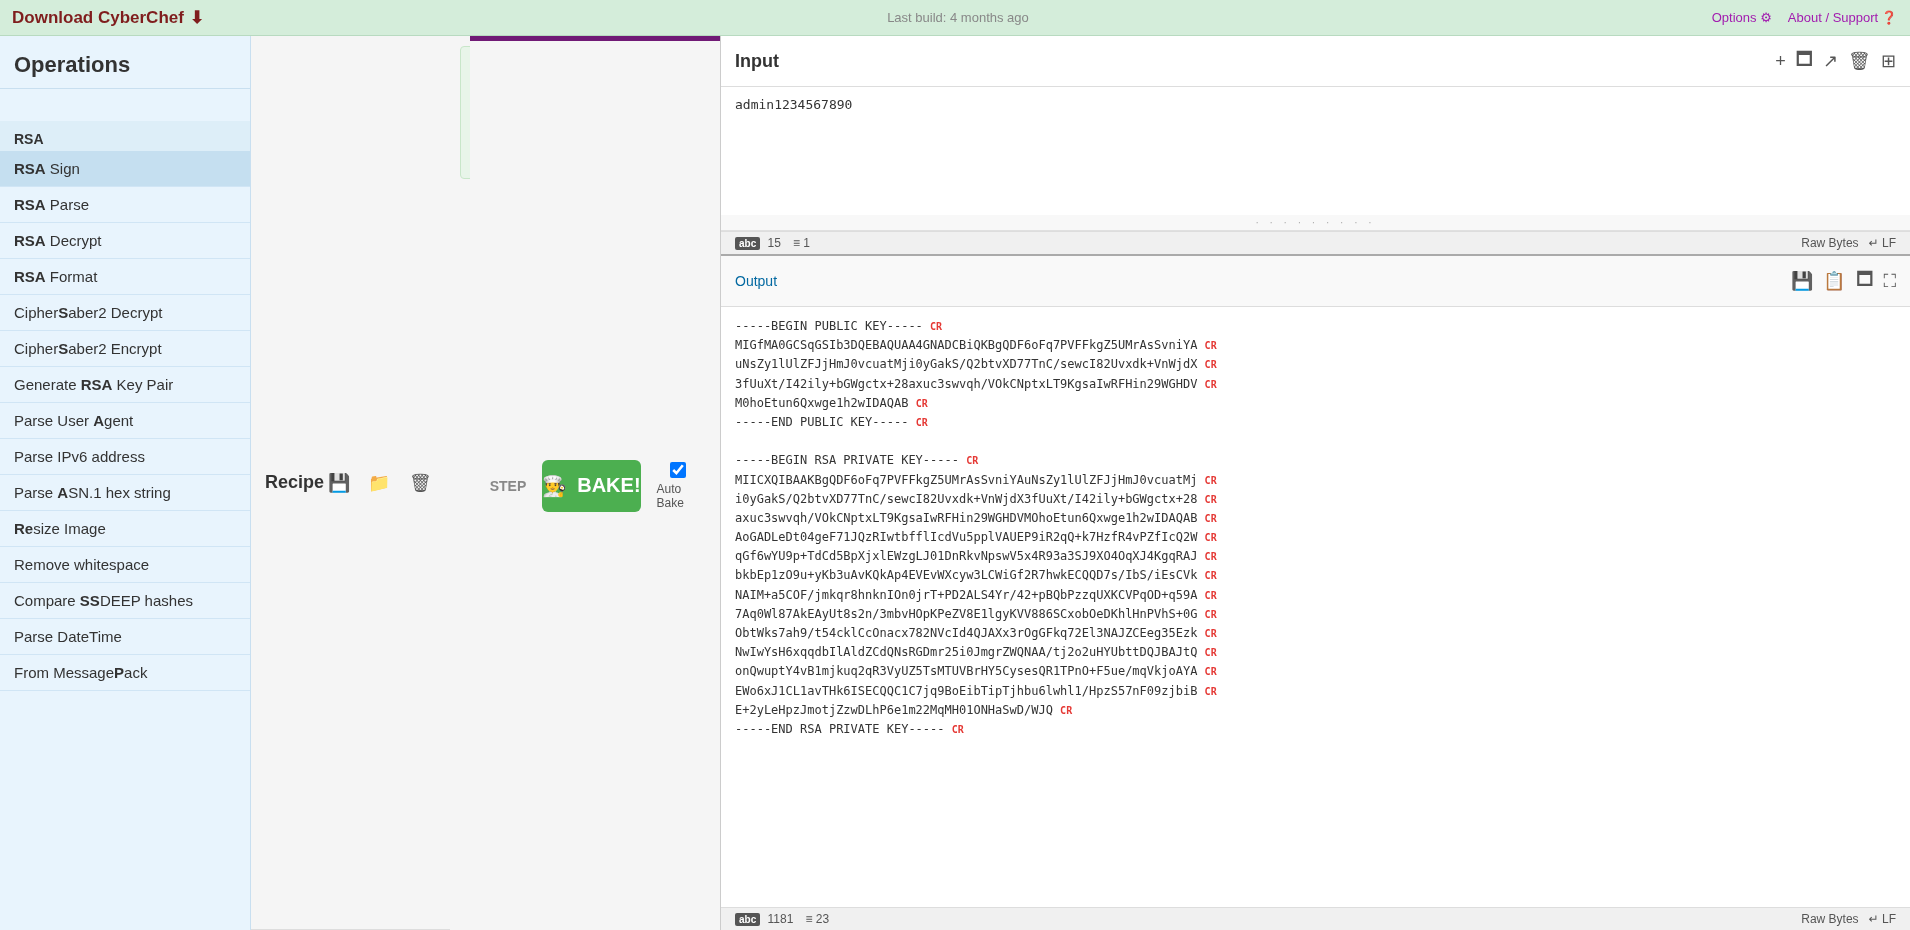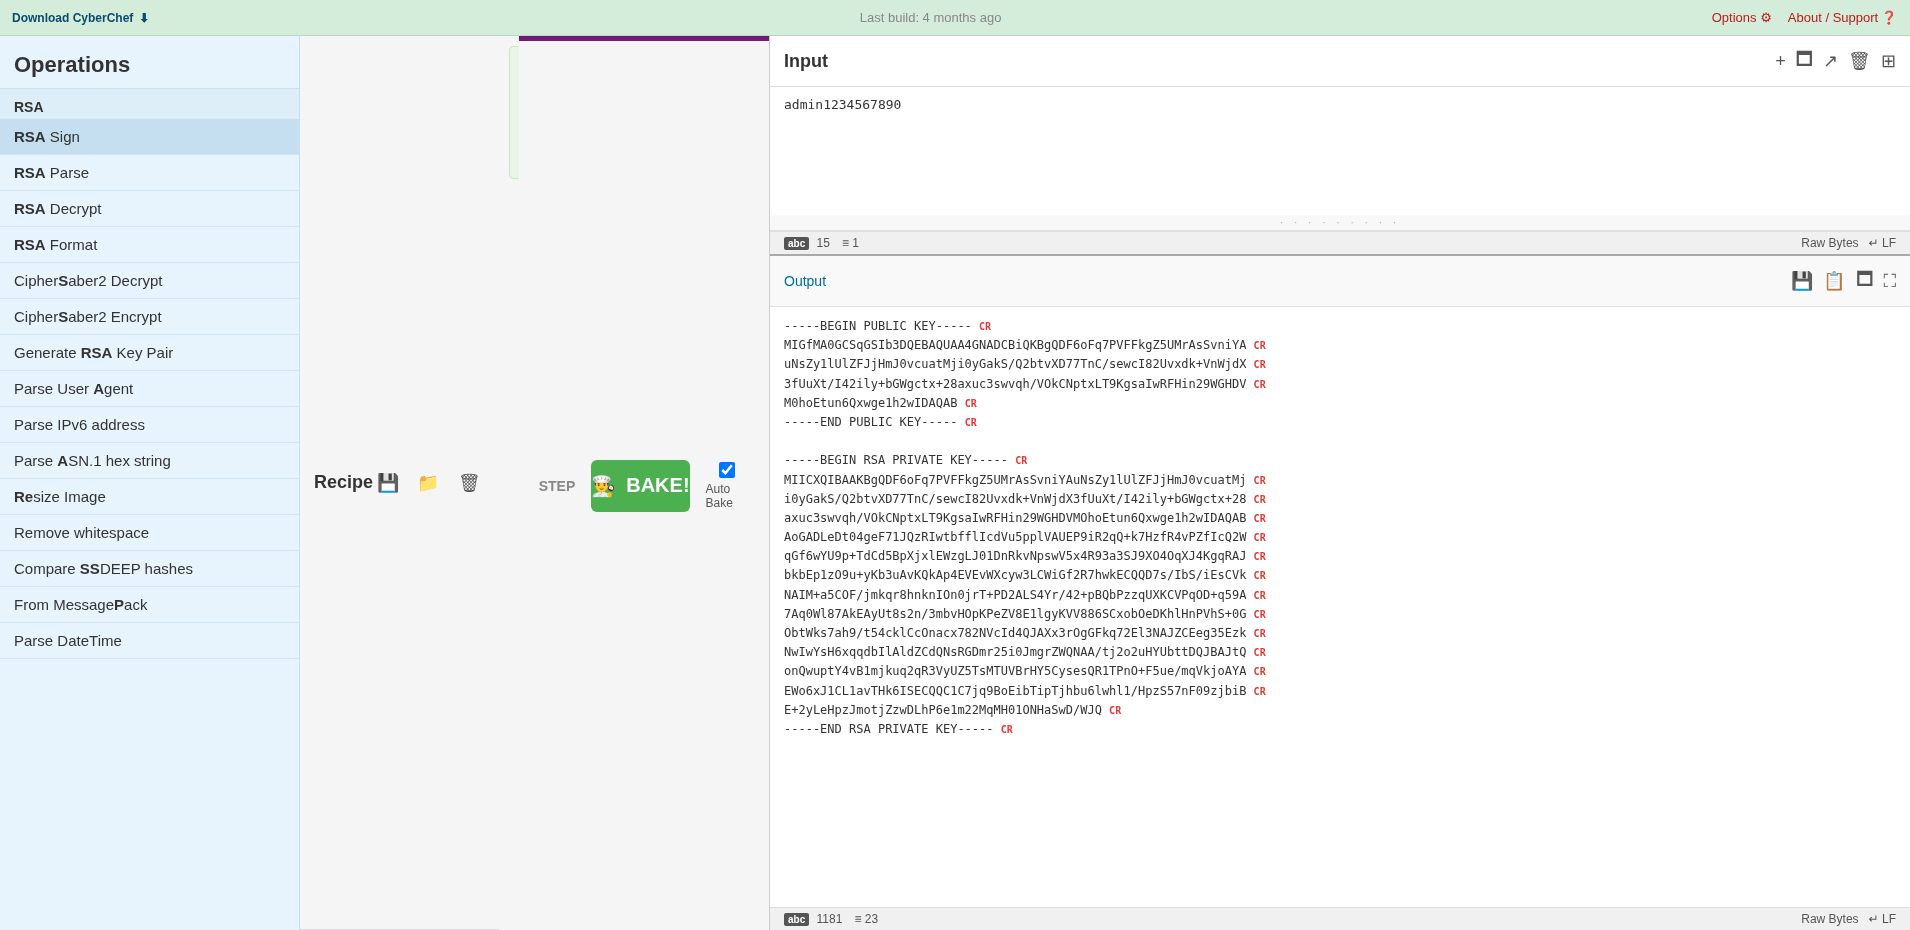--- a/index.html
+++ b/index.html
@@ -4,31 +4,31 @@
   <style>
     * { box-sizing: border-box; margin: 0; padding: 0; }
     body { font-family: 'Arial', sans-serif; font-size: 13px; background: #f0f0f0; overflow: hidden; width: 1910px; height: 930px; }
 
     
     #top-bar {
       display: flex; align-items: center; justify-content: space-between;
       background: #d4edda; height: 36px; padding: 0 12px;
       border-bottom: 1px solid #b8dac0;
     }
-    #top-bar-left { display: flex; align-items: center; gap: 6px; color: #0c4a6e; font-size: 12px; font-weight: bold; }
+    #top-bar-left { display: flex; align-items: center; gap: 6px; color: #7f1d1d; font-size: 17px; font-weight: bold; }
     #top-bar-center { color: #888; font-size: 13px; }
-    #top-bar-right { display: flex; align-items: center; gap: 16px; color: #b91c1c; font-size: 13px; }
+    #top-bar-right { display: flex; align-items: center; gap: 16px; color: #a21caf; font-size: 13px; }
 
     
     #main-layout { display: flex; height: 894px; }
 
     
     #sidebar {
-      width: 300px; background: #e8f4fd; border-right: 1px solid #c8dff0;
-      display: flex; flex-direction: column; overflow: hidden;
+      width: 251px; background: #e8f4fd; border-right: 1px solid #c8dff0;
+      display: flex; flex-direction: column; overflow: hidden; gap: 32px;
     }
     #sidebar-title {
       font-size: 22px; font-weight: bold; color: #333; padding: 16px 14px 10px 14px;
       border-bottom: 1px solid #c8dff0;
     }
     #sidebar-list { overflow-y: auto; flex: 1; }
     .sidebar-category {
       font-size: 14px; font-weight: bold; color: #333; padding: 10px 14px 4px 14px;
       background: #ddeef8;
     }
@@ -226,24 +226,24 @@
       <div class="sidebar-item">
         <span><span class="bold">Re</span>size Image</span>
       </div>
       <div class="sidebar-item">
         <span>Remove whitespace</span>
       </div>
       <div class="sidebar-item">
         <span>Compare <span class="bold">SS</span>DEEP hashes</span>
       </div>
       <div class="sidebar-item">
+        <span>Parse DateTime</span>
+      </div>
+      <div class="sidebar-item">
         <span>From Message<span class="bold">P</span>ack</span>
-      </div>
-      <div class="sidebar-item">
-        <span>Parse DateTime</span>
       </div>
     </div>
   </div>
 
   <div id="recipe-panel">
     <div id="recipe-header">
       <div id="recipe-title">Recipe</div>
       <div id="recipe-toolbar">
         <button title="Save">💾</button>
         <button title="Open">📁</button>

